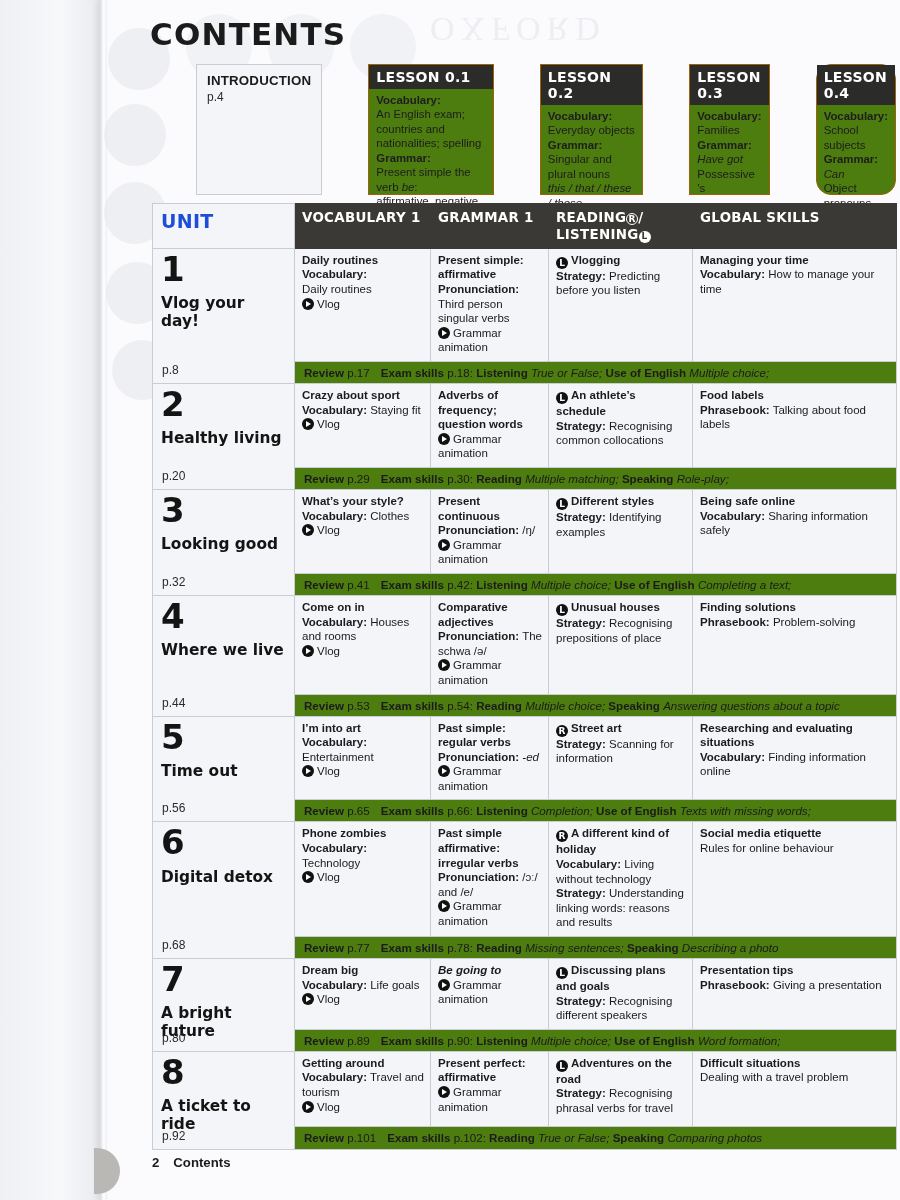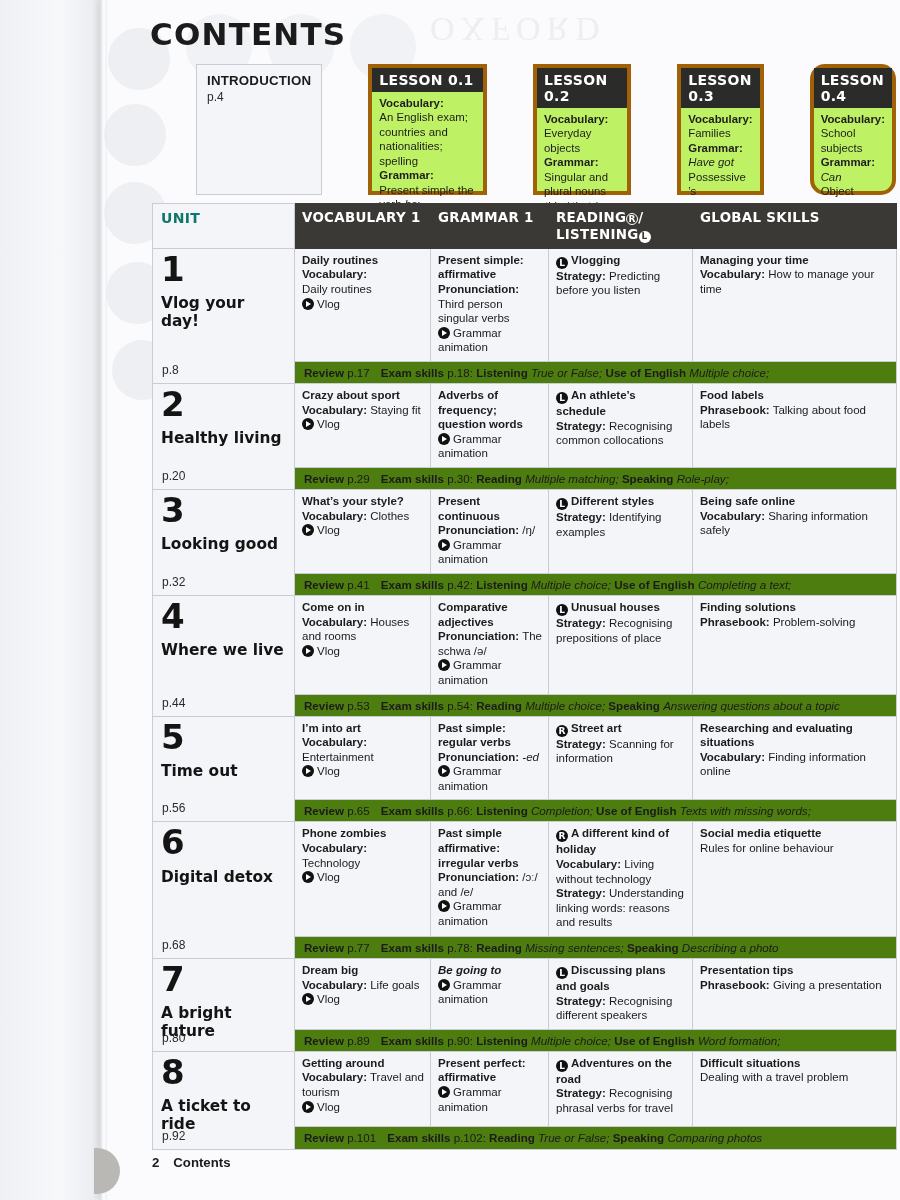--- a/index.html
+++ b/index.html
@@ -77,22 +77,22 @@
     background: #f4f5f8;
     border: 1px solid #c9ccd3;
     padding: 8px 10px 0 10px;
   }
   .intro-left .lbl {
     font-size: 13.3px; font-weight: bold; color: #1b1b1b; letter-spacing: .2px;
   }
   .intro-left .pg { font-size: 12px; color: #2a2a2a; margin-top: 2px; }
 
   .lesson-col {
-    border: 4px solid #a16207;
-    background: #bef264;
+    border: 1px solid #a16207;
+    background: #4d7c0f;
     display: flex; flex-direction: column; margin-left: 43px;
   }
   .lesson-col.w1 { width: 198px; }
   .lesson-col.w2 { width: 163px; }
   .lesson-col.w3 { width: 118px; }
   .lesson-col.w4 { width: 118px; border-radius: 15px; }
   .lesson-hd {
     background: #2b2b29;
     color: #fff;
     font-size: 14px; font-weight: bold;
@@ -112,22 +112,22 @@
     table-layout: fixed;
   }
   .mt col.c-unit { width: 142px; }
   .mt col.c-v1   { width: 136px; }
   .mt col.c-g1   { width: 118px; }
   .mt col.c-rl   { width: 144px; }
   .mt col.c-gs   { width: 204px; }
 
   .hd-unit {
     background: #f4f5f8;
-    color: #0f766e;
-    font-size: 14px; font-weight: bold;
+    color: #1d4ed8;
+    font-size: 19px; font-weight: bold;
     letter-spacing: .3px;
     text-align: left;
     vertical-align: top;
     padding: 6px 0 0 8px;
     border: 1px solid #c9ccd3;
     font-family: "DejaVu Sans", sans-serif;
   }
   .hd-dark {
     background: #3a3935;
     color: #ffffff;

